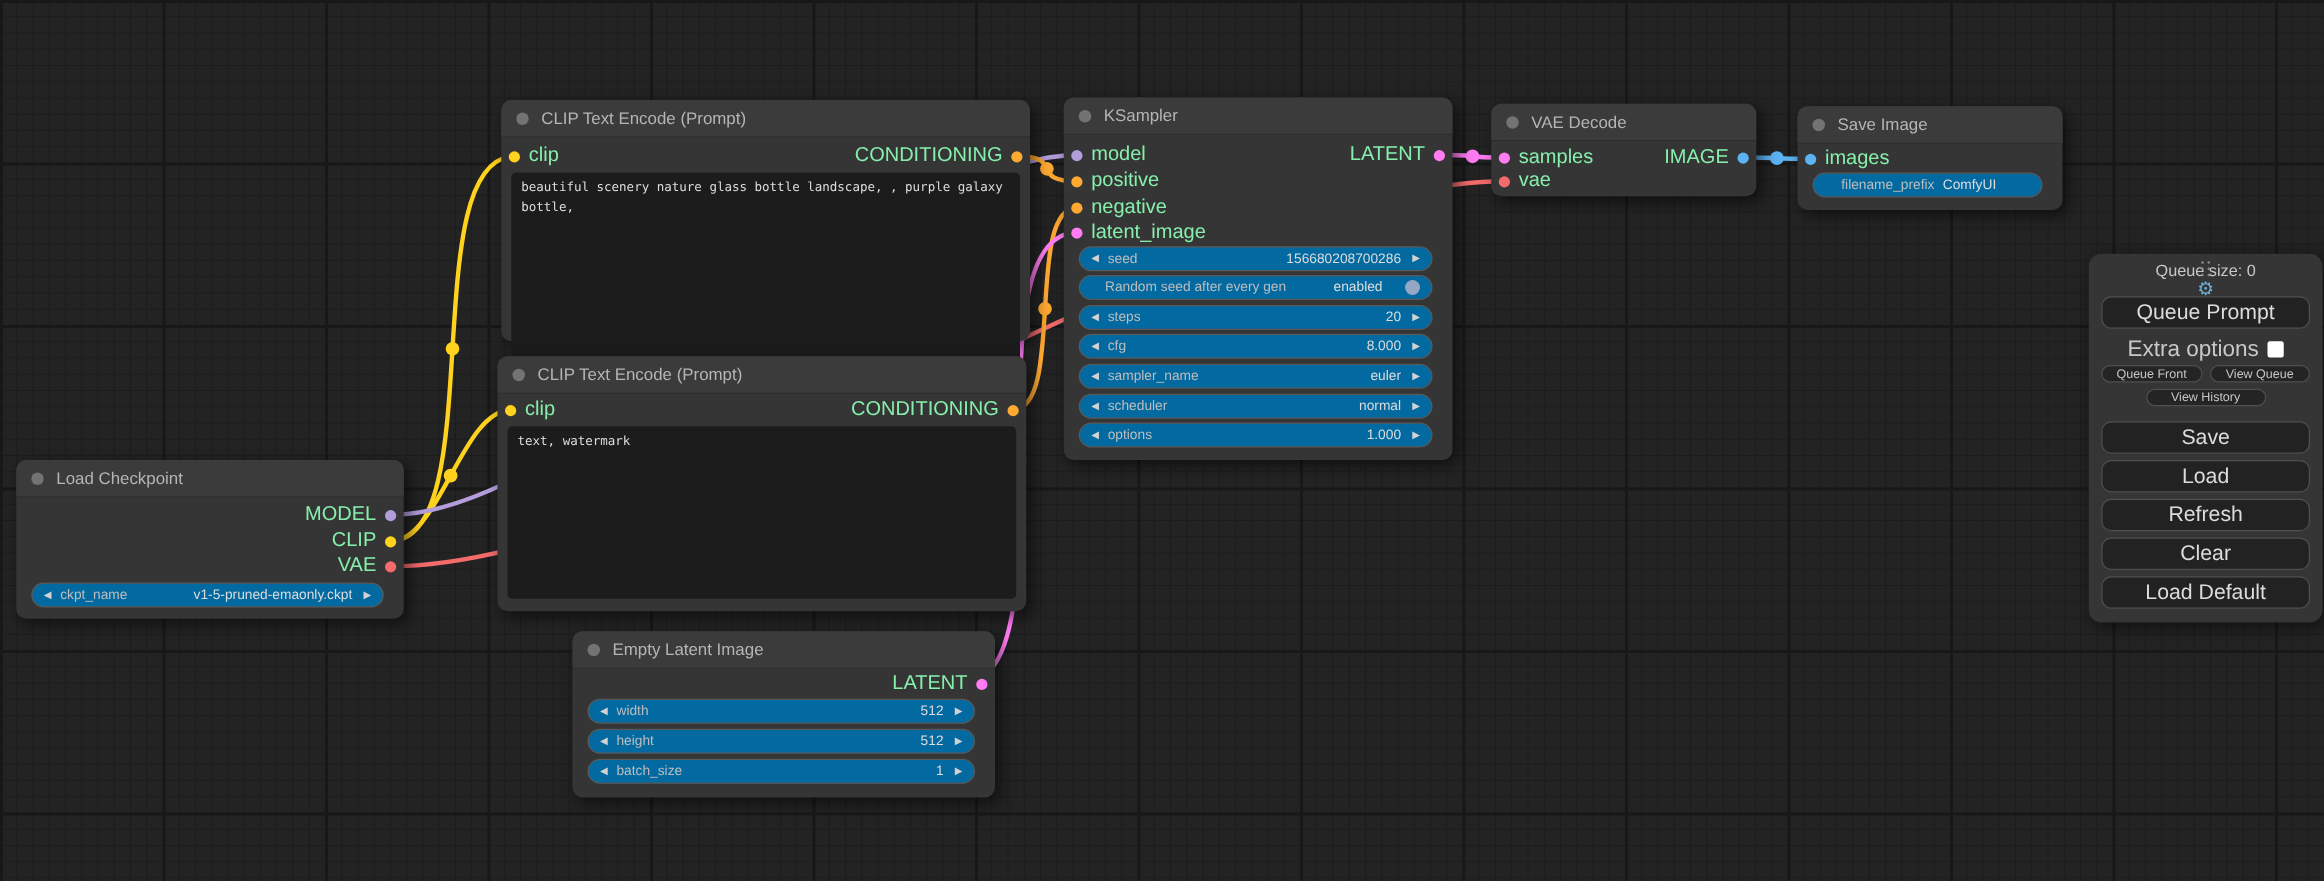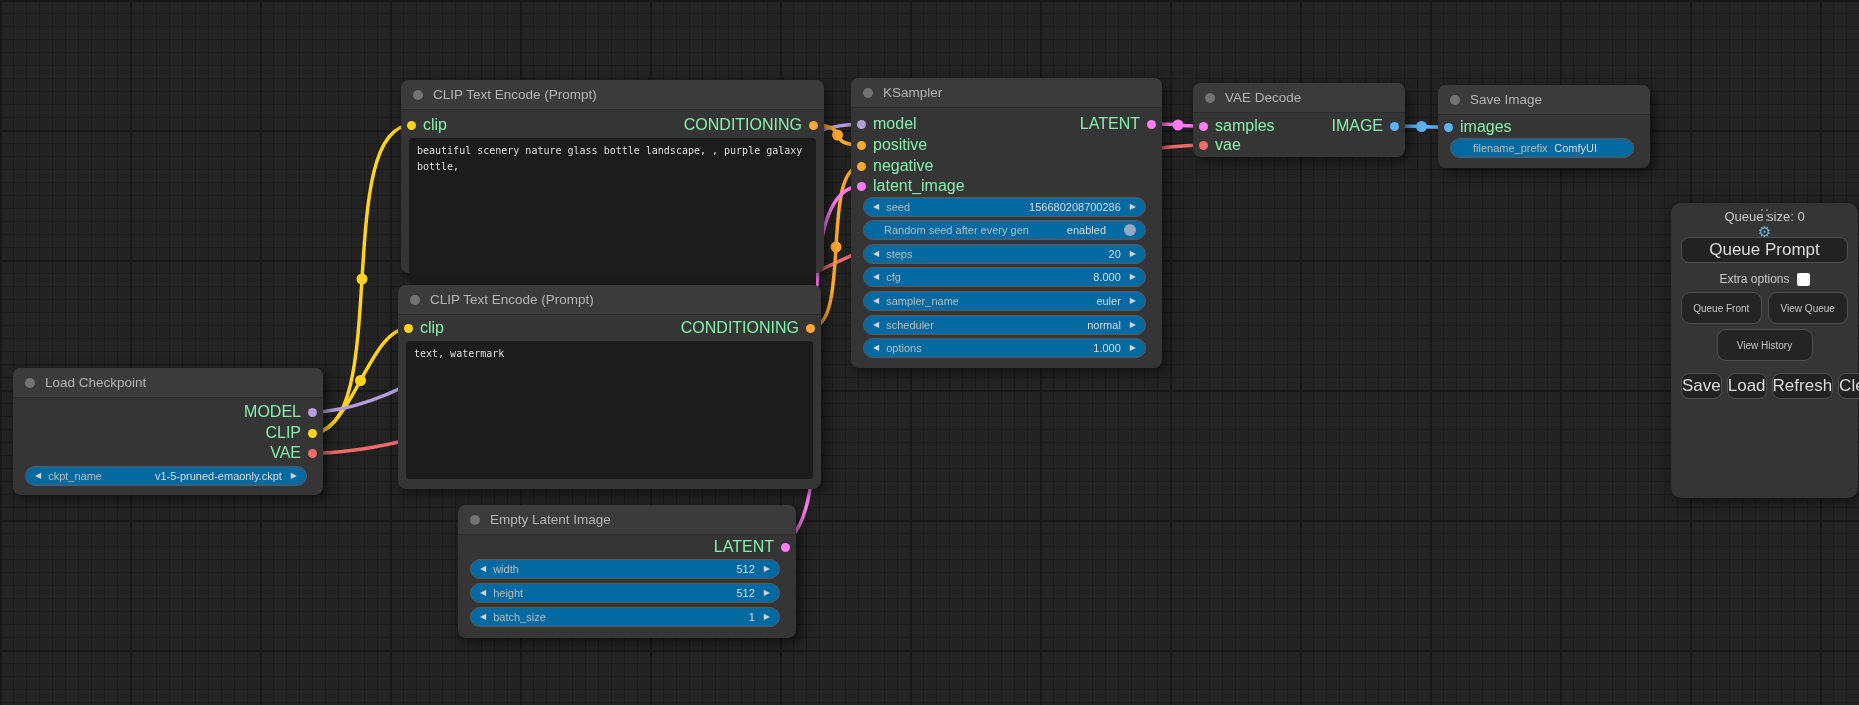--- a/index.html
+++ b/index.html
@@ -61,29 +61,29 @@
     position:absolute; left:0; top:0; width:2px; height:2px; border-radius:50%; background:#8d8d8d;
     box-shadow:0 5px 0 #8d8d8d, 0 10px 0 #8d8d8d, 5px 0 0 #8d8d8d, 5px 5px 0 #8d8d8d, 5px 10px 0 #8d8d8d;
   }
   .queue-size { flex:1; text-align:center; color:#c8c8c8; font-size:13px; }
   .gear { font-size:15px; line-height:1; cursor:default; }
   .btn-big {
     height:26px; border:1px solid #4f4f4f; border-radius:8px; background:#222;
     color:#dcdcdc; font-size:17px; display:flex; align-items:center; justify-content:center;
     flex:0 0 auto;
   }
-  .extra-row { margin-top:8px; height:16px; display:flex; align-items:center; justify-content:center; gap:7px; color:#c8c8c8; font-size:12px; }
+  .extra-row { margin-top:8px; height:16px; display:flex; align-items:center; justify-content:center; gap:7px; color:#c8c8c8; font-size:18px; }
   .checkbox { width:13px; height:13px; background:#ffffff; border-radius:2px; flex:0 0 auto; }
   .small-row { display:flex; gap:6px; margin-top:5px; }
   .btn-small {
-    flex:1; height:32px; border:1px solid #4f4f4f; border-radius:9px; background:#242424;
+    flex:1; height:14px; border:1px solid #4f4f4f; border-radius:9px; background:#242424;
     color:#c6c6c6; font-size:10px; display:flex; align-items:center; justify-content:center;
   }
   .btn-small.center { flex:0 0 auto; width:96px; margin:5px auto 0; }
-  .menu-stack { margin-top:12px; display:flex; flex-direction:row; gap:5px; }
+  .menu-stack { margin-top:12px; display:flex; flex-direction:column; gap:5px; }
 </style>
 </head>
 <body>
 
 <svg id="wires" width="1859" height="705">
     <path d="M 312 433 C 392.95677859203636 433 331.04322140796364 125 412 125" stroke="#FFD21E" stroke-width="3.5" fill="none" stroke-linecap="round"></path>
     <circle cx="362" cy="279" r="5.5" fill="#FFD21E"></circle>
     <path d="M 312 433 C 352 433 369 328 409 328" stroke="#FFD21E" stroke-width="3.5" fill="none" stroke-linecap="round"></path>
     <circle cx="360.5" cy="380.5" r="5.5" fill="#FFD21E"></circle>
     <path d="M 312 412 C 467.2103411503241 412 706.7896588496759 124 862 124" stroke="#B39DDB" stroke-width="3.5" fill="none" stroke-linecap="round"></path>

